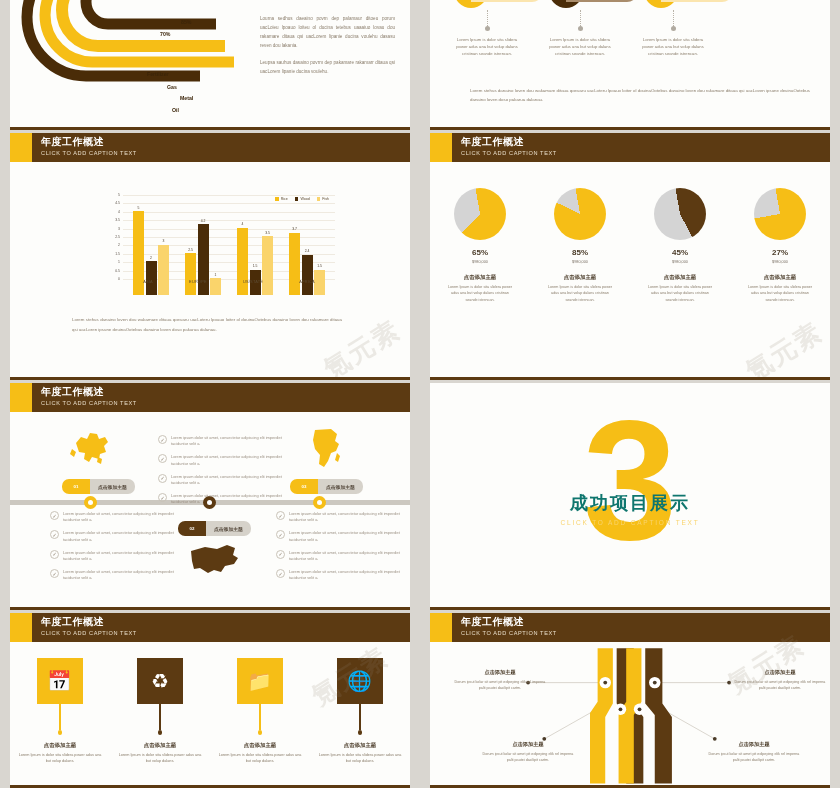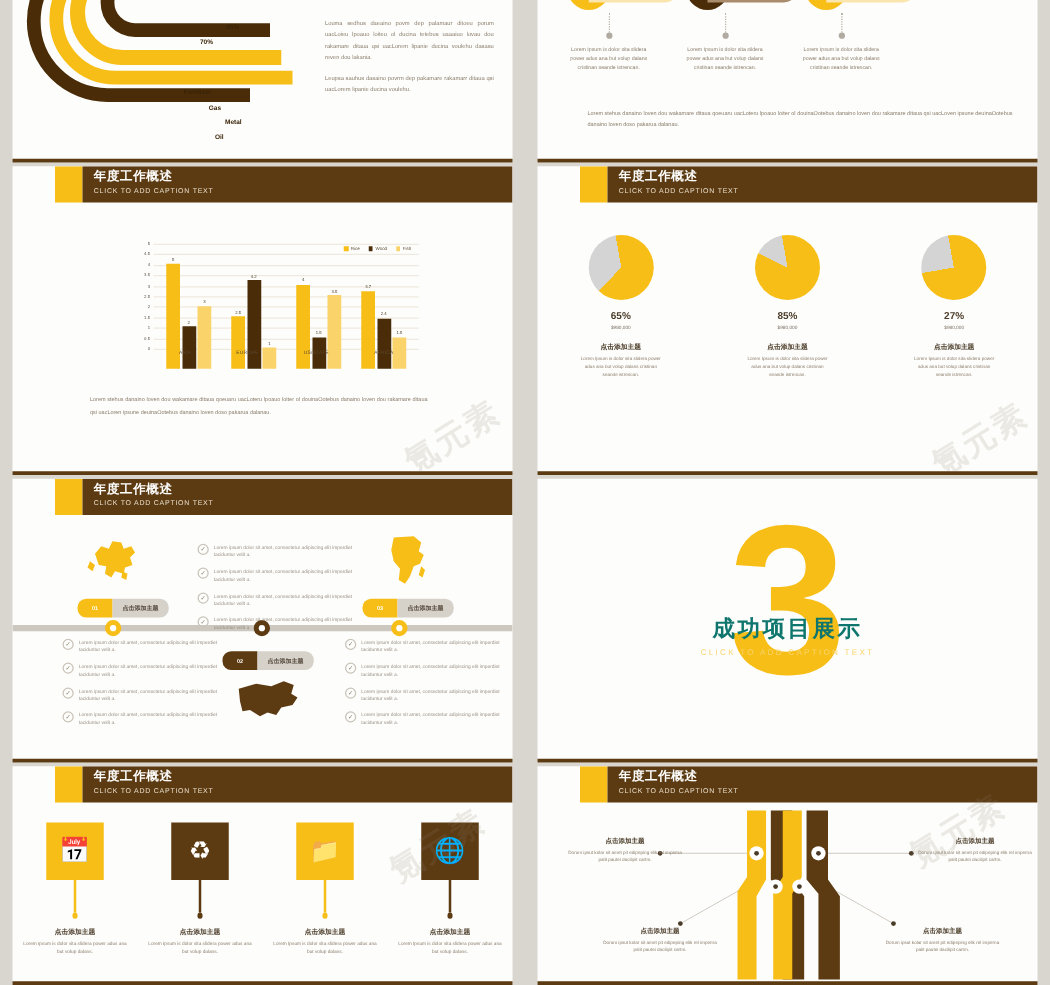--- a/index.html
+++ b/index.html
@@ -19,21 +19,21 @@
   .slide {
     position: relative;
     background: #fdfdfb;
     margin: 3px 10px 0 10px;
     border-bottom: 3px solid #5c3a12;
     overflow: hidden;
   }
   .slide.nogap { margin-top: 0; }
 
   
-  .hdr { display:flex; height:29px; width:100%;padding-left:34px; }
+  .hdr { display:flex; height:29px; width:100%; }
   .hdr-accent { width: 22px; background:#F6BE16; flex:0 0 22px; }
   .hdr-body { flex:1; background:#5c3a12; padding:3px 0 0 9px; color:#fff; }
   .hdr-title { font-size:10px; font-weight:bold; letter-spacing:.5px; line-height:12px; }
   .hdr-sub { font-size:5.6px; letter-spacing:.6px; color:#e8ddc9; line-height:8px; margin-top:1px; }
 
   
   .s1 { padding:0; }
   .loop-wrap { position:relative; width:100%; height:100%; }
   .loopsvg { position:absolute; left:10px; top:-44px; }
   .loop-lbl { position:absolute; font-size:5.2px; font-weight:bold; color:#3b2408; }
@@ -281,20 +281,27 @@
         <div class="piecol">
           <div class="pie" style="background: conic-gradient(from -10deg, rgb(246, 190, 22) 0deg, rgb(246, 190, 22) 234deg, rgb(212, 212, 212) 234deg, rgb(212, 212, 212) 360deg);"></div>
           <div class="pct">65%</div>
           <div class="amt">$980,000</div>
           <div class="ptitle">点击添加主题</div>
           <div class="pbody">Lorem Ipsum is dolor sita slidera power adus ana but volup dalans cristinan seande istrencan.</div>
         </div>
         <div class="piecol">
           <div class="pie" style="background: conic-gradient(from -10deg, rgb(246, 190, 22) 0deg, rgb(246, 190, 22) 306deg, rgb(212, 212, 212) 306deg, rgb(212, 212, 212) 360deg);"></div>
           <div class="pct">85%</div>
+          <div class="amt">$980,000</div>
+          <div class="ptitle">点击添加主题</div>
+          <div class="pbody">Lorem Ipsum is dolor sita slidera power adus ana but volup dalans cristinan seande istrencan.</div>
+        </div>
+        <div class="piecol">
+          <div class="pie" style="background: conic-gradient(from -10deg, rgb(92, 58, 18) 0deg, rgb(92, 58, 18) 162deg, rgb(212, 212, 212) 162deg, rgb(212, 212, 212) 360deg);"></div>
+          <div class="pct">45%</div>
           <div class="amt">$980,000</div>
           <div class="ptitle">点击添加主题</div>
           <div class="pbody">Lorem Ipsum is dolor sita slidera power adus ana but volup dalans cristinan seande istrencan.</div>
         </div>
         <div class="piecol">
           <div class="pie" style="background: conic-gradient(from -10deg, rgb(246, 190, 22) 0deg, rgb(246, 190, 22) 270deg, rgb(212, 212, 212) 270deg, rgb(212, 212, 212) 360deg);"></div>
           <div class="pct">27%</div>
           <div class="amt">$980,000</div>
           <div class="ptitle">点击添加主题</div>
           <div class="pbody">Lorem Ipsum is dolor sita slidera power adus ana but volup dalans cristinan seande istrencan.</div>

